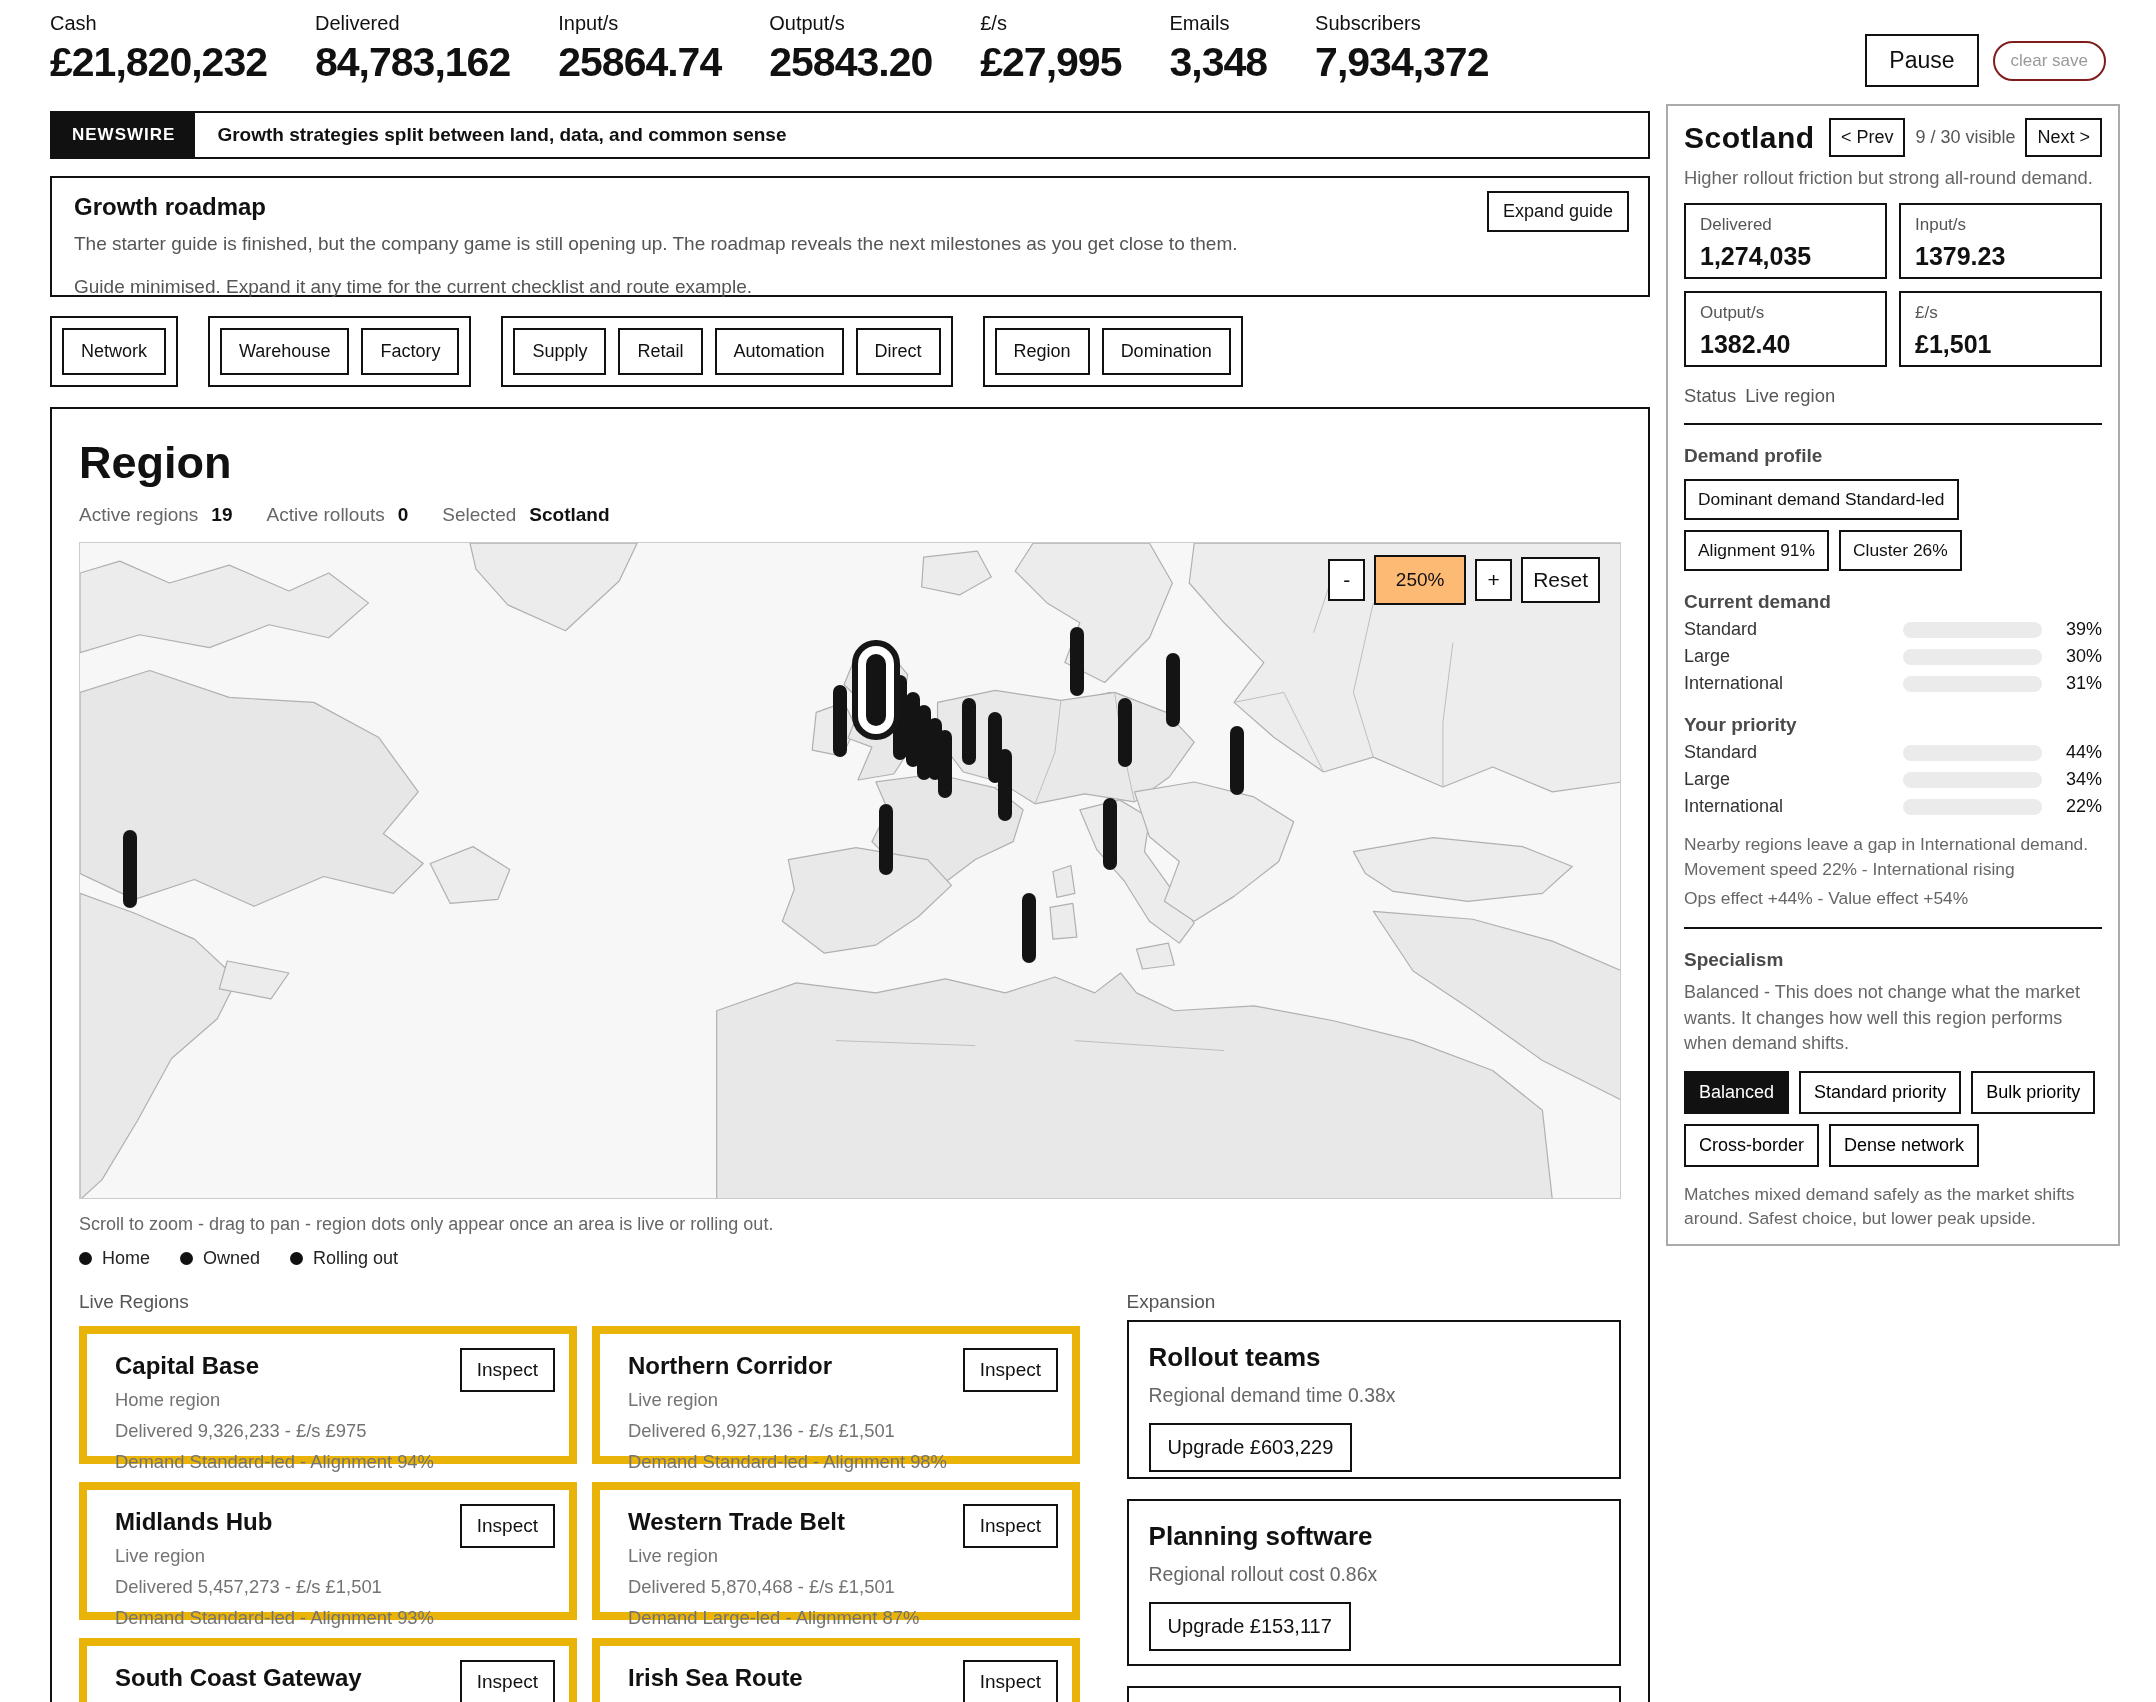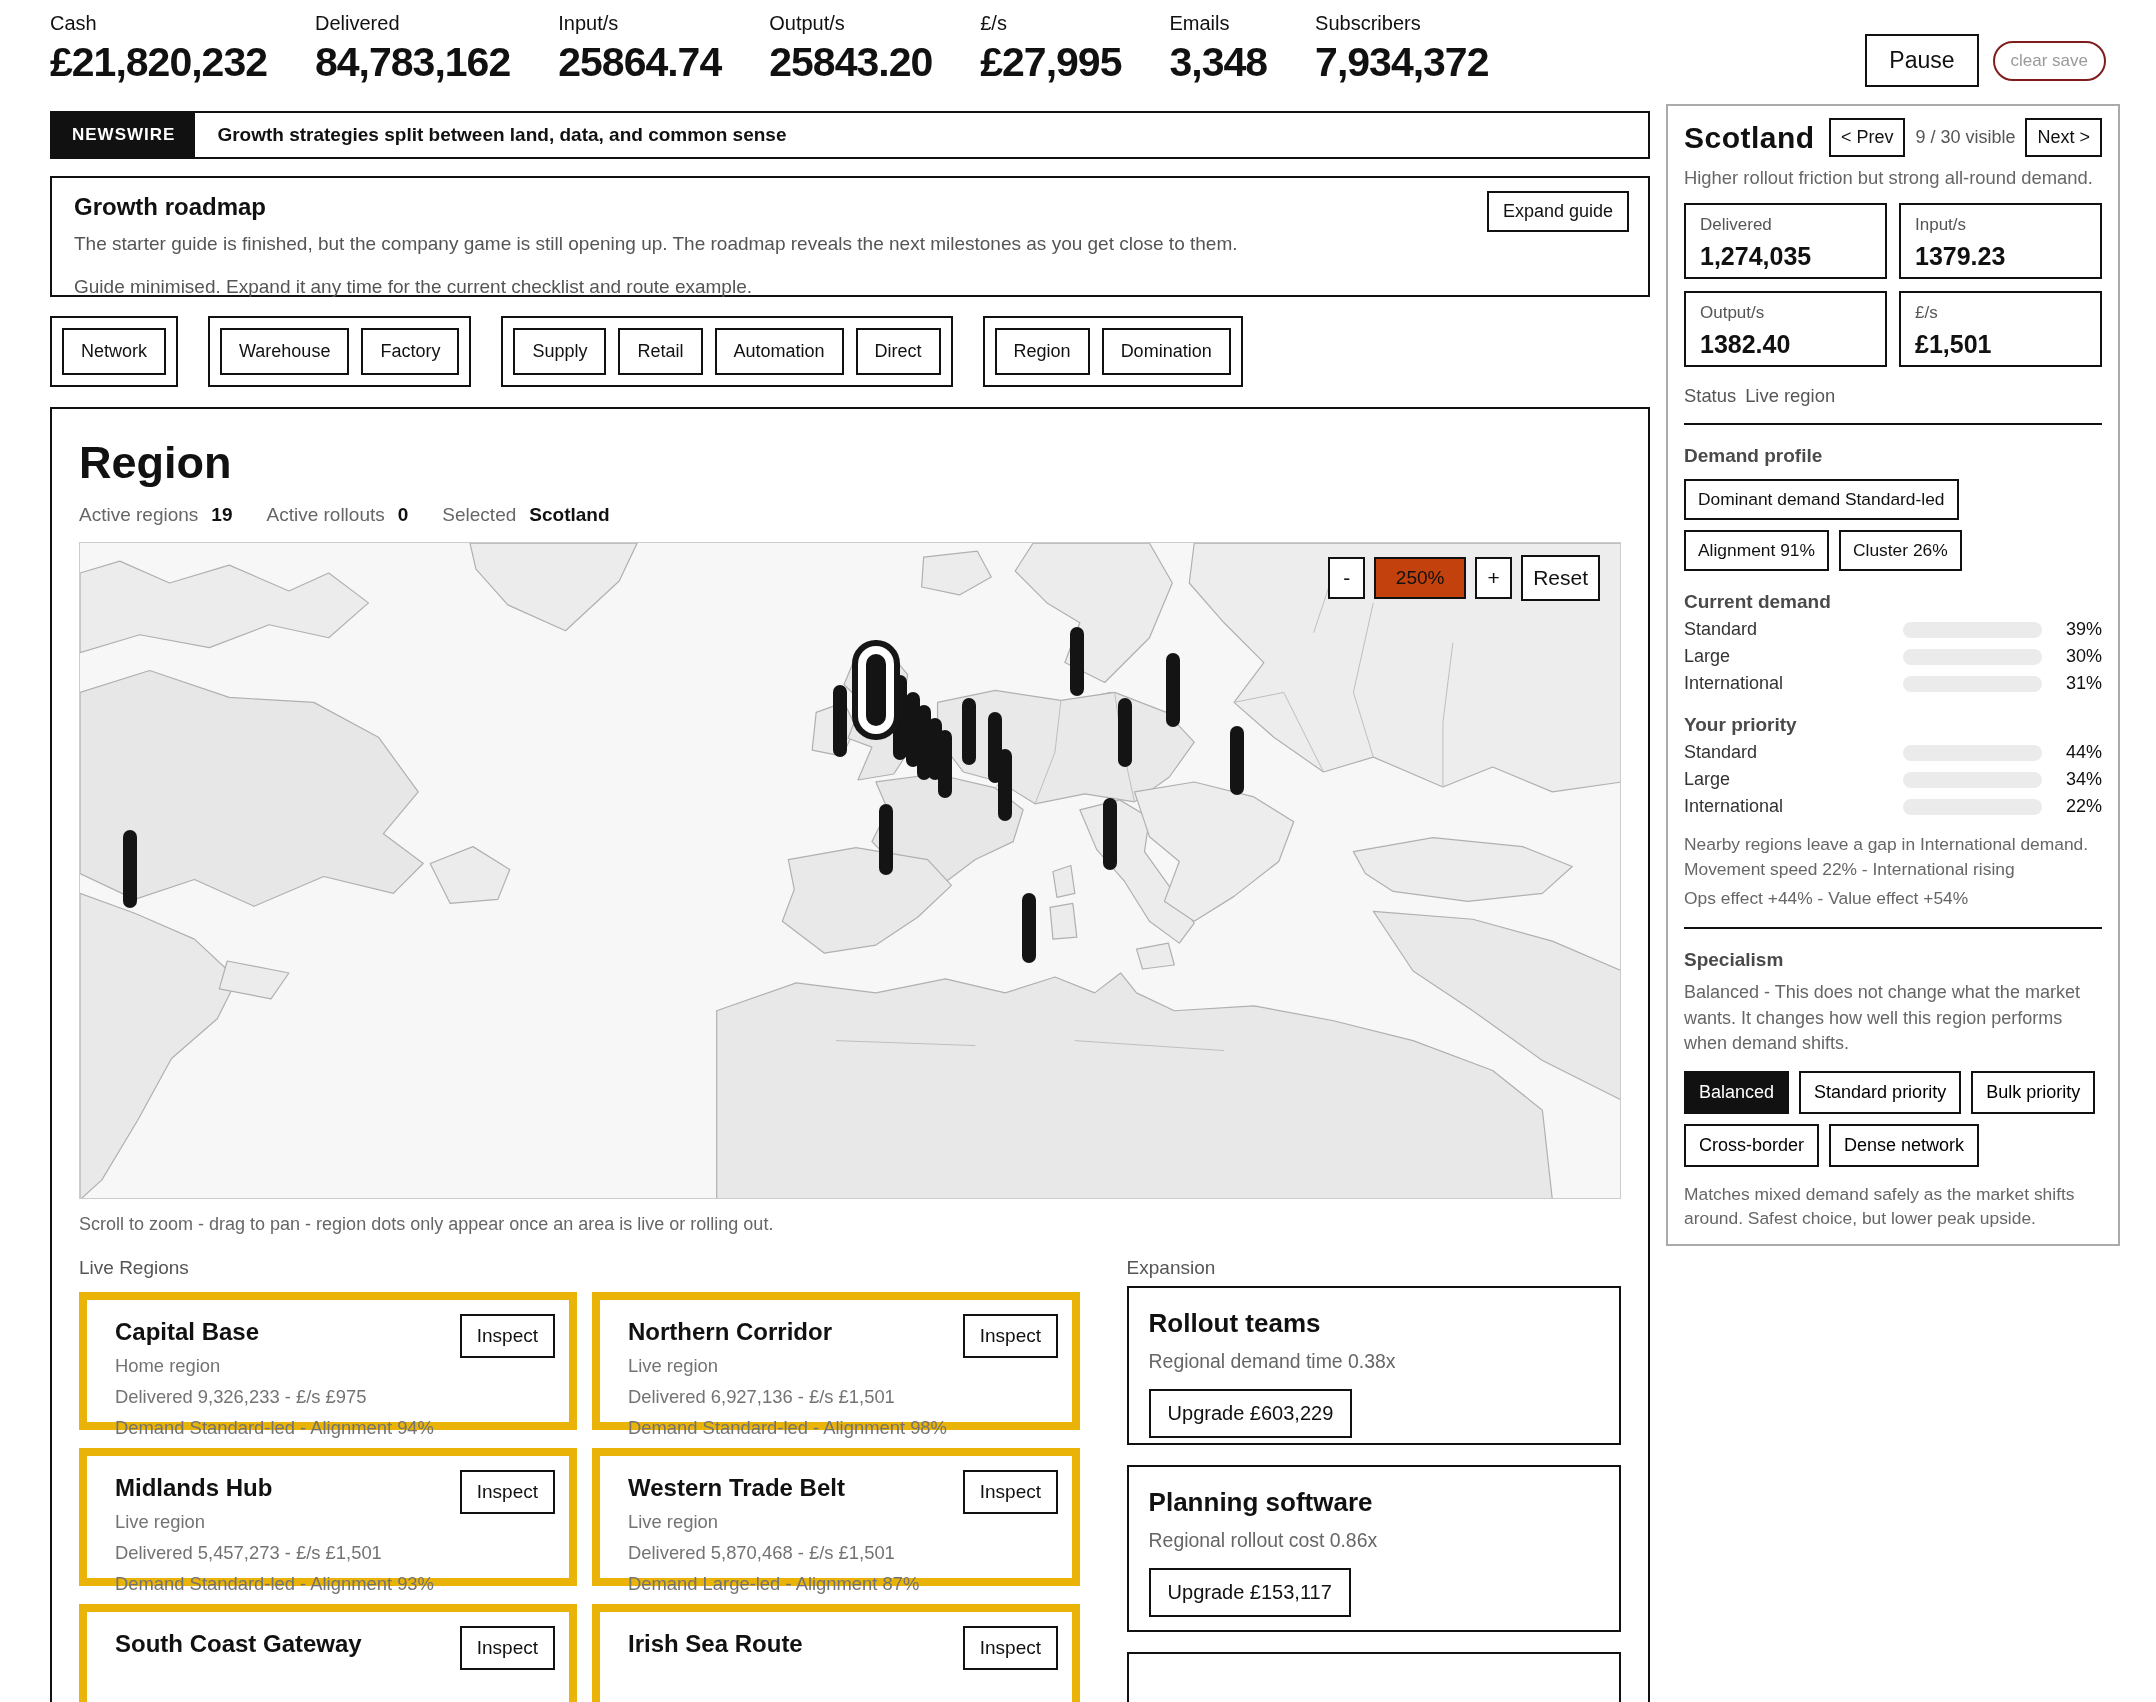--- a/index.html
+++ b/index.html
@@ -41,21 +41,21 @@
   .region-panel { position:absolute; left:50px; top:407px; width:1600px; height:1413px; border:2px solid #111; padding:24px 27px; background:#fff; }
   .region-panel h1 { font-size:45px; margin:4px 0 0 0; font-weight:700; }
   .meta { display:flex; margin-top:15px; font-size:19px; align-items:baseline; }
   .meta .lbl { color:#666; margin-right:13px; }
   .meta .val { font-weight:700; margin-right:34px; }
 
   .map { position:relative; margin-top:16px; width:100%; height:657px; background:#f7f7f7; border:1px solid #ccc; overflow:hidden; }
   .map svg { position:absolute; left:0; top:0; display:block; }
   .map-controls { position:absolute; top:12px; right:20px; display:flex; gap:9px; align-items:center; }
   .map-btn { font-size:21px; height:42px; min-width:37px; display:flex; align-items:center; justify-content:center; padding:0 10px; }
-  .zoom-display { border:2px solid #111; background:#c2410c; font-size:19px; height:42px; width:92px; display:flex; align-items:center; justify-content:center; }
+  .zoom-display { border:2px solid #111; background:#fdba74; font-size:19px; height:50px; width:92px; display:flex; align-items:center; justify-content:center; }
   .map-btn.tall { height:46px; }
 
   .marker { position:absolute; width:14px; background:#141414; border-radius:9px; }
   .marker.selected { width:20px; border-radius:12px; box-shadow:0 0 0 8px #fff, 0 0 0 14px #161616; z-index:5; }
 
   .map-hint { margin-top:15px; font-size:18px; color:#666; }
   .legend { margin-top:13px; display:flex; gap:30px; align-items:center; font-size:18px; color:#222; }
   .legend .item { display:flex; align-items:center; gap:10px; }
   .legend .dot { width:13px; height:13px; border-radius:50%; background:#111; }
 
@@ -271,20 +271,34 @@
     <div class="map-controls">
       <button class="btn map-btn">-</button>
       <div class="zoom-display">250%</div>
       <button class="btn map-btn">+</button>
       <button class="btn map-btn tall">Reset</button>
     </div>
   </div>
 
   <div class="map-hint">Scroll to zoom - drag to pan - region dots only appear once an area is live or rolling out.</div>
 
+  <div class="legend">
+    <div class="item">
+      <span class="dot"></span>
+      <span>Home</span>
+    </div>
+    <div class="item">
+      <span class="dot"></span>
+      <span>Owned</span>
+    </div>
+    <div class="item">
+      <span class="dot"></span>
+      <span>Rolling out</span>
+    </div>
+  </div>
 
   <div class="columns">
     <div class="live-col">
       <div class="col-label">Live Regions</div>
       <div class="cards-grid">
 
         <div class="card">
           <h3>Capital Base</h3>
           <button class="btn btn-inspect">Inspect</button>
           <div class="line">Home region</div>

